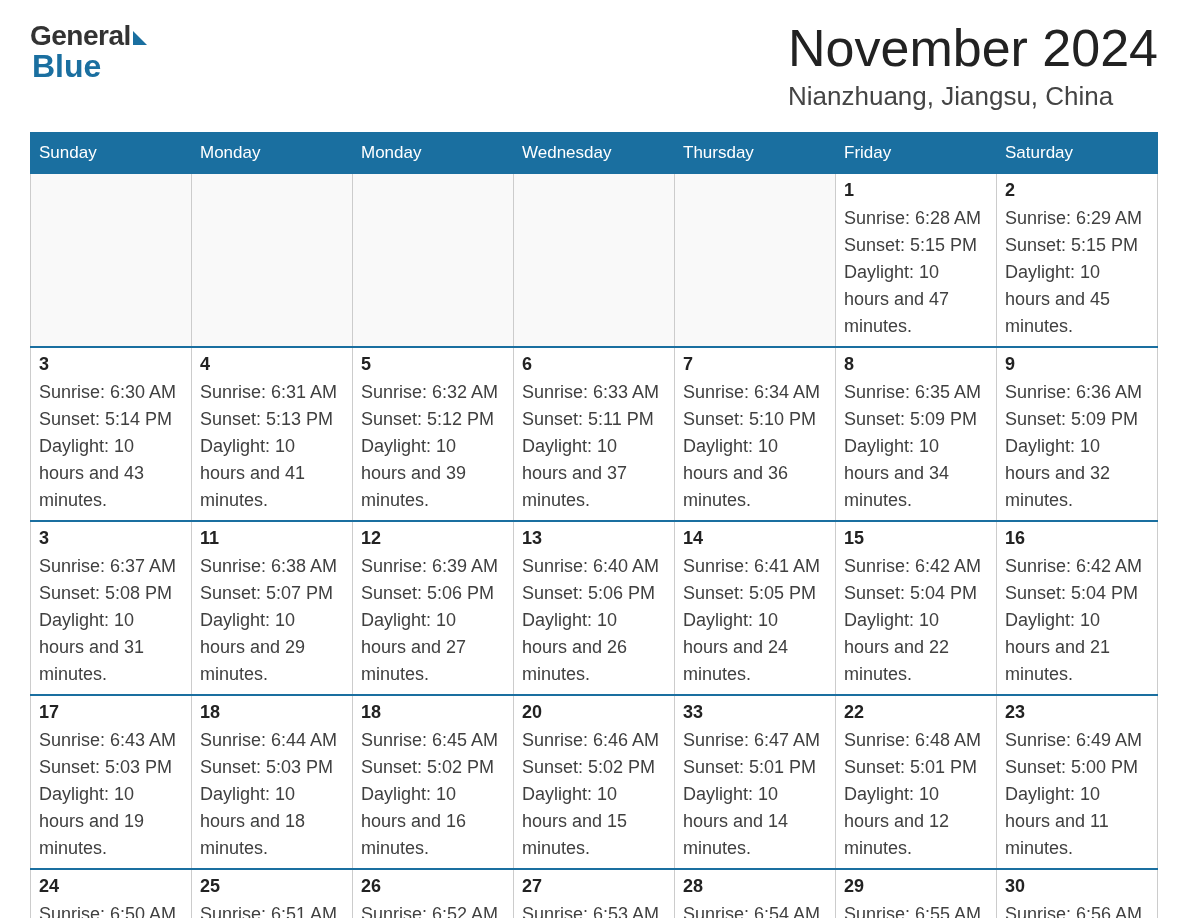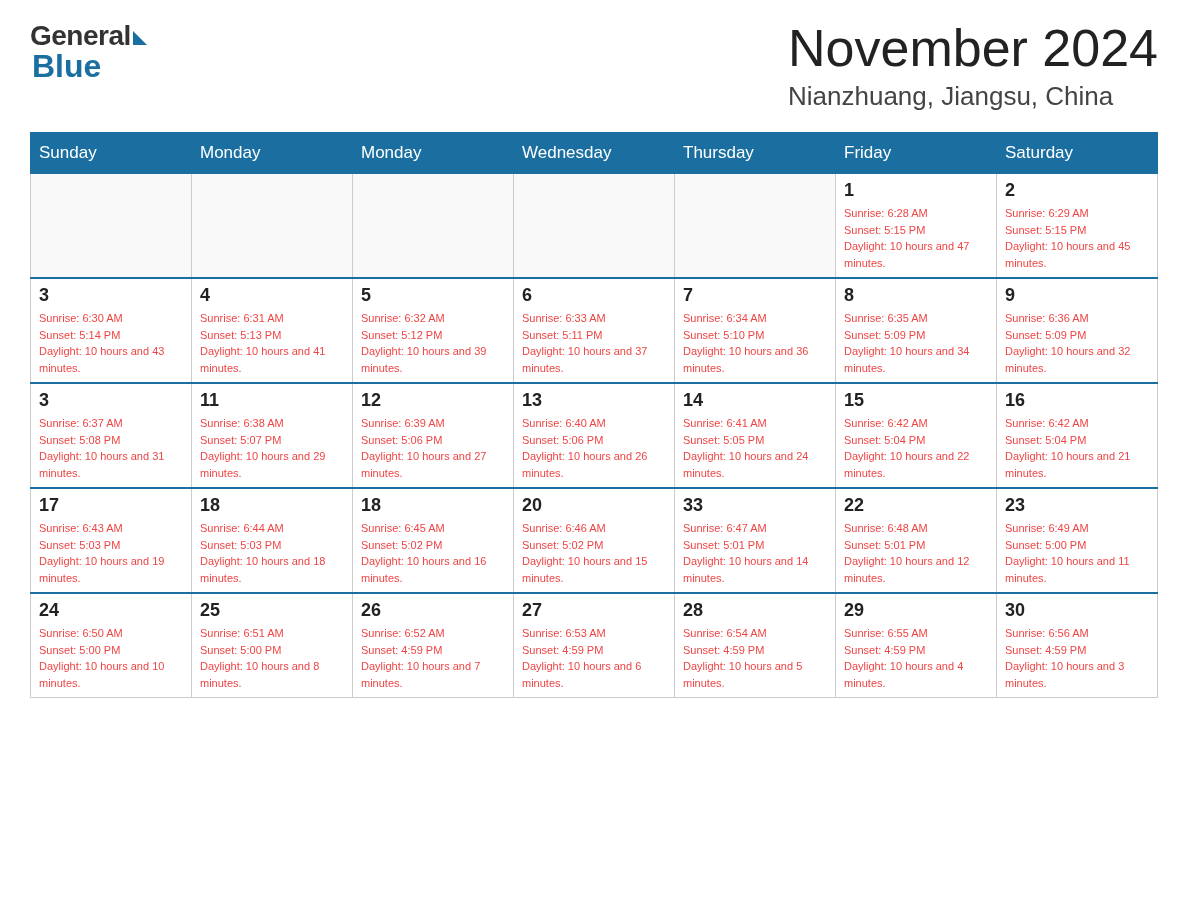--- a/index.html
+++ b/index.html
@@ -83,22 +83,22 @@
       min-height: 100px;
     }
     .day-num {
       font-size: 18px;
       color: #222;
       font-weight: bold;
       margin-bottom: 4px;
       display: block;
     }
     .day-info {
-      font-size: 11px;
-      color: #ef4444;
+      font-size: 18px;
+      color: #404040;
       line-height: 1.5;
     }
     .empty-cell {
       background: #f9f9f9;
     }
     .row-divider td {
       border-top: 2px solid #1a6fa0;
     }
   </style>
 </head>

